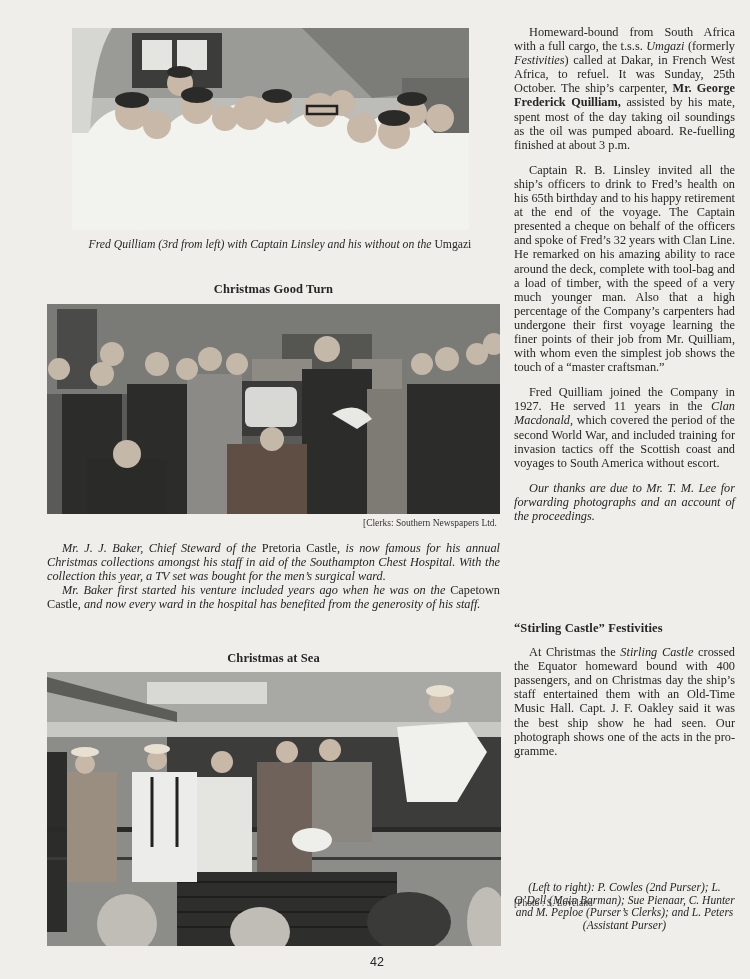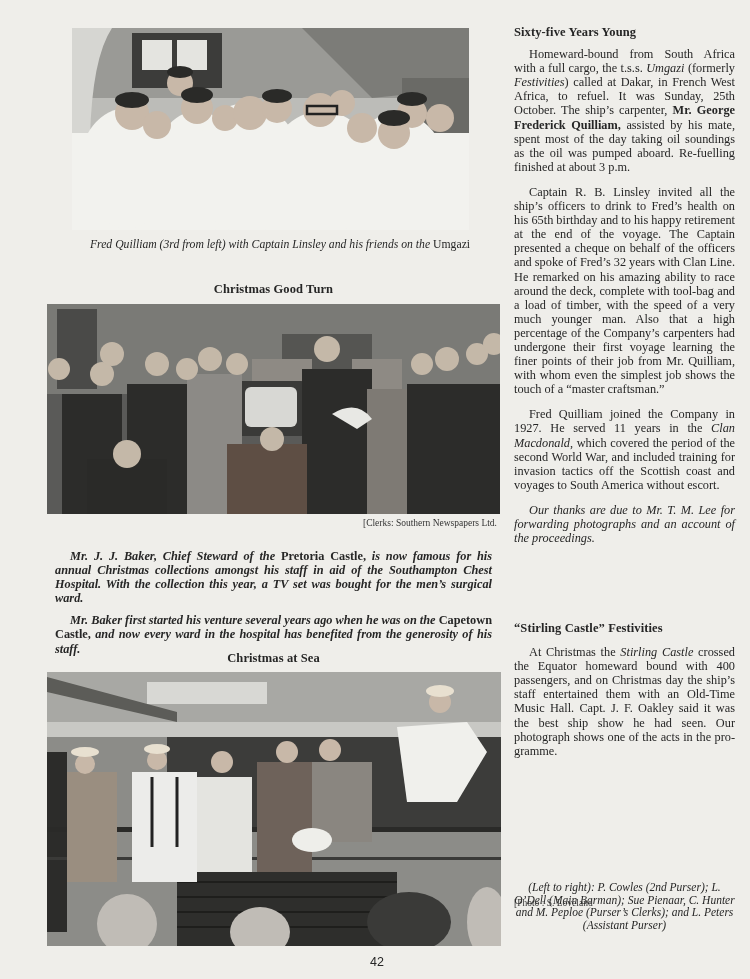--- a/index.html
+++ b/index.html
@@ -25,21 +25,21 @@
     font-size: 12.3px; line-height: 14.1px;
   }
   .col-right p {
     margin: 0; text-indent: 15px; text-align: justify;
   }
   .col-right .gap { margin-top: 11px; }
   .left-body {
     position: absolute; left: 47px; width: 453px;
     font-size: 12.3px; line-height: 14.1px; font-style: italic; text-align: justify;
   }
-  .left-body p { margin: 8px; text-indent: 15px; font-weight: bold; }
+  .left-body p { margin: 0; text-indent: 15px; }
   .roman { font-style: normal; }
   .credit { font-size: 9.5px; color: #333; }
   .small-cap { font-size: 11.5px; line-height: 12.6px; }
 </style>
 </head>
 <body>
 
 <div class="photo" style="left:72px; top:28px; width:397px; height:202px;">
   <svg viewBox="0 0 397 202" preserveAspectRatio="none">
     <rect width="397" height="202" fill="#bcbcb8"></rect>
@@ -78,21 +78,21 @@
         <ellipse cx="125" cy="67" rx="16" ry="8"></ellipse>
       <ellipse cx="205" cy="68" rx="15" ry="7"></ellipse>
         <ellipse cx="322" cy="90" rx="16" ry="8"></ellipse>
       <ellipse cx="340" cy="71" rx="15" ry="7"></ellipse>
         <ellipse cx="108" cy="44" rx="13" ry="6"></ellipse>
     </g>
     <rect x="235" y="78" width="30" height="8" fill="none" stroke="#222" stroke-width="2.5"></rect>
   </svg>
 </div>
 <div class="abs caption-italic center" style="left:60px; top:238px; width:440px; font-size:11.7px;">
-  <span>Fred Quilliam (3rd from left) with Captain Linsley and his friends on the</span>
+  <span>Fred Quilliam (3rd from left) with Captain Linsley and his without on the</span>
   <span class="roman">Umgazi</span>
 </div>
 
 <div class="abs heading center" style="left:47px; top:282px; width:453px;">Christmas Good Turn</div>
 
 <div class="photo" style="left:47px; top:304px; width:453px; height:210px;">
   <svg viewBox="0 0 453 210" preserveAspectRatio="none">
     <rect width="453" height="210" fill="#5a5a58"></rect>
     <rect x="0" y="0" width="453" height="90" fill="#7a7a76"></rect>
     <rect x="10" y="5" width="40" height="80" fill="#4a4a48"></rect>
@@ -132,21 +132,21 @@
 </div>
 <div class="abs credit" style="left:47px; top:518px; width:450px; text-align:right;">[Clerks: Southern Newspapers Ltd.</div>
 
 <div class="left-body" style="top:541px;">
   <p>
     <span>Mr. J. J. Baker, Chief Steward of the</span>
     <span class="roman">Pretoria Castle,</span>
     <span>is now famous for his annual Christmas collections amongst his staff in aid of the Southampton Chest Hospital. With the collection this year, a TV set was bought for the men’s surgical ward.</span>
   </p>
   <p>
-    <span>Mr. Baker first started his venture several years ago when he was on the</span>
+    <span>Mr. Baker first started his venture included years ago when he was on the</span>
     <span class="roman">Capetown Castle,</span>
     <span>and now every ward in the hospital has benefited from the generosity of his staff.</span>
   </p>
 </div>
 
 <div class="abs heading center" style="left:47px; top:651px; width:453px;">Christmas at Sea</div>
 
 <div class="photo" style="left:47px; top:672px; width:454px; height:274px;">
   <svg viewBox="0 0 454 274" preserveAspectRatio="none">
     <rect width="454" height="274" fill="#8c8c88"></rect>
@@ -192,21 +192,20 @@
       <ellipse cx="213" cy="260" rx="30" ry="25"></ellipse>
       <ellipse cx="440" cy="250" rx="20" ry="35"></ellipse>
     </g>
     <ellipse cx="362" cy="250" rx="42" ry="30" fill="#3a3a38"></ellipse>
   </svg>
 </div>
 
 <div class="abs center" style="left:0; top:955px; width:750px; font-family:'Liberation Sans','DejaVu Sans',sans-serif; font-size:12.5px; padding-left:2px;">42</div>
 
 <div class="col-right" style="top:25px;">
-  <div class="heading" style="margin-bottom:8px;">Sixty-five Years Young</div>
   <p>
     <span>Homeward-bound from South Africa with a full cargo, the t.s.s.</span>
     <i>Umgazi</i>
     <span>(formerly</span>
     <i>Festivities</i><span>) called at Dakar, in French West Africa, to refuel. It was Sunday, 25th October. The ship’s carpenter,</span>
     <b>Mr. George Frederick Quilliam,</b>
     <span>assisted by his mate, spent most of the day taking oil soundings as the oil was pumped aboard. Re-fuelling finished at about 3 p.m.</span>
   </p>
   <p class="gap">Captain R. B. Linsley invited all the ship’s officers to drink to Fred’s health on his 65th birthday and to his happy retirement at the end of the voyage. The Captain presented a cheque on behalf of the officers and spoke of Fred’s 32 years with Clan Line. He remarked on his amazing ability to race around the deck, complete with tool-bag and a load of timber, with the speed of a very much younger man. Also that a high percentage of the Company’s carpenters had undergone their first voyage learning the finer points of their job from Mr. Quilliam, with whom even the simplest job shows the touch of a “master craftsman.”</p>
   <p class="gap">

